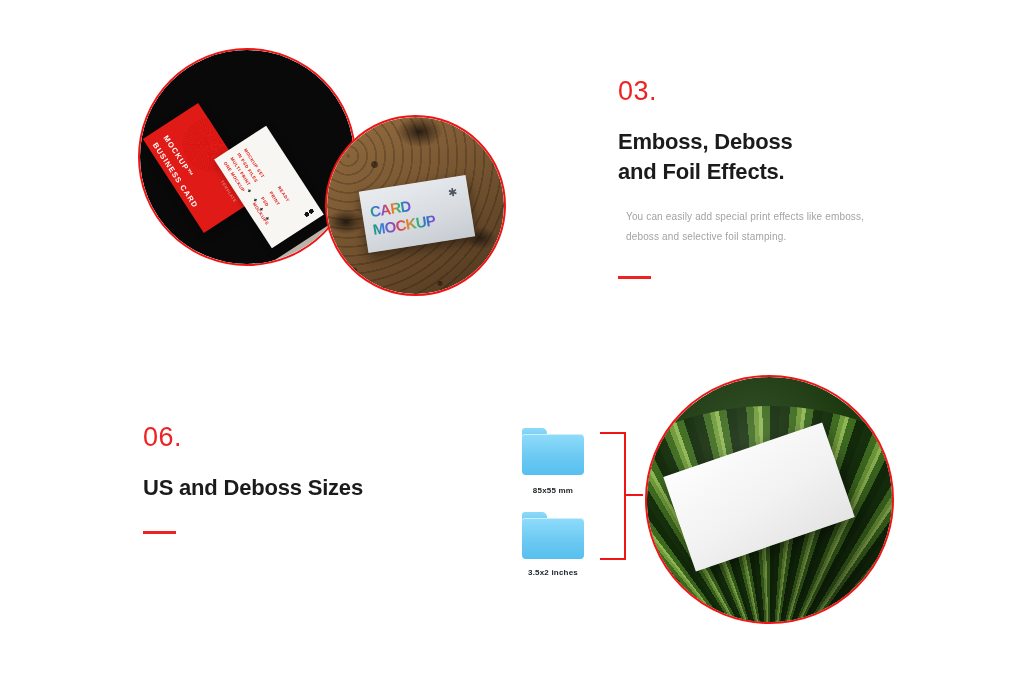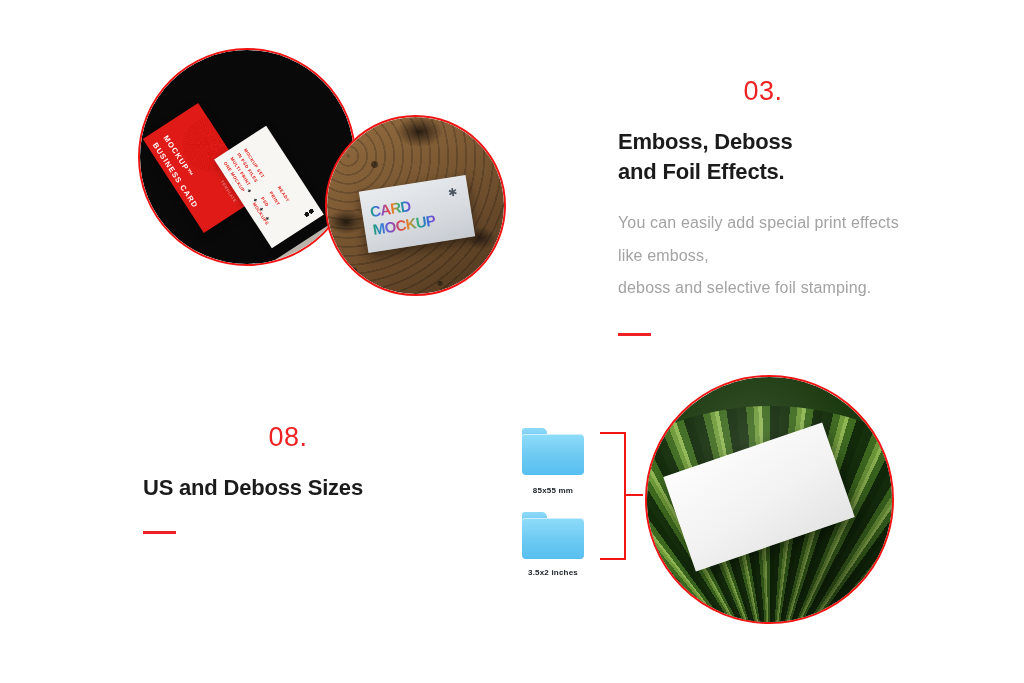--- a/index.html
+++ b/index.html
@@ -21,38 +21,37 @@
 
   
   .text-block { position: absolute; }
   .step-number {
     color: #ee2222;
     font-size: 27px;
     font-weight: 400;
     letter-spacing: 0.5px;
     line-height: 1;
     margin: 0 0 22px 0;
-    text-align: center;
   }
   .step-title {
     color: #1b1b1b;
     font-size: 22px;
     font-weight: 700;
     line-height: 1.36;
     letter-spacing: -0.2px;
     margin: 16px 0 20px 0;
     white-space: pre-line;
   }
   .step-body {
     color: #a3a3a3;
-    font-size: 16px;
+    font-size: 10px;
     font-weight: 400;
     line-height: 2.05;
     letter-spacing: 0.15px;
-    margin: 0;
+    margin: 8px;
     white-space: pre-line;
   }
   .rule {
     width: 33px;
     height: 3px;
     background: #ee2222;
     margin-top: 28px;
   }
 
   
@@ -343,21 +342,21 @@
   <div class="text-block" id="block-03">
     <div class="step-number">03.</div>
     <h2 class="step-title">Emboss, Deboss
 and Foil Effects.</h2>
     <p class="step-body">You can easily add special print effects like emboss,
 deboss and selective foil stamping.</p>
     <div class="rule"></div>
   </div>
 
   <div class="text-block" id="block-04">
-    <div class="step-number">08.</div>
+    <div class="step-number">06.</div>
     <h2 class="step-title">US and Deboss Sizes</h2>
     <div class="rule"></div>
   </div>
 
   <div id="size-diagram">
     <div class="folder" id="folder-metric">
       <div class="tab"></div>
       <div class="body"></div>
     </div>
     <div class="folder-label" id="folder-metric-label">85x55 mm</div>

